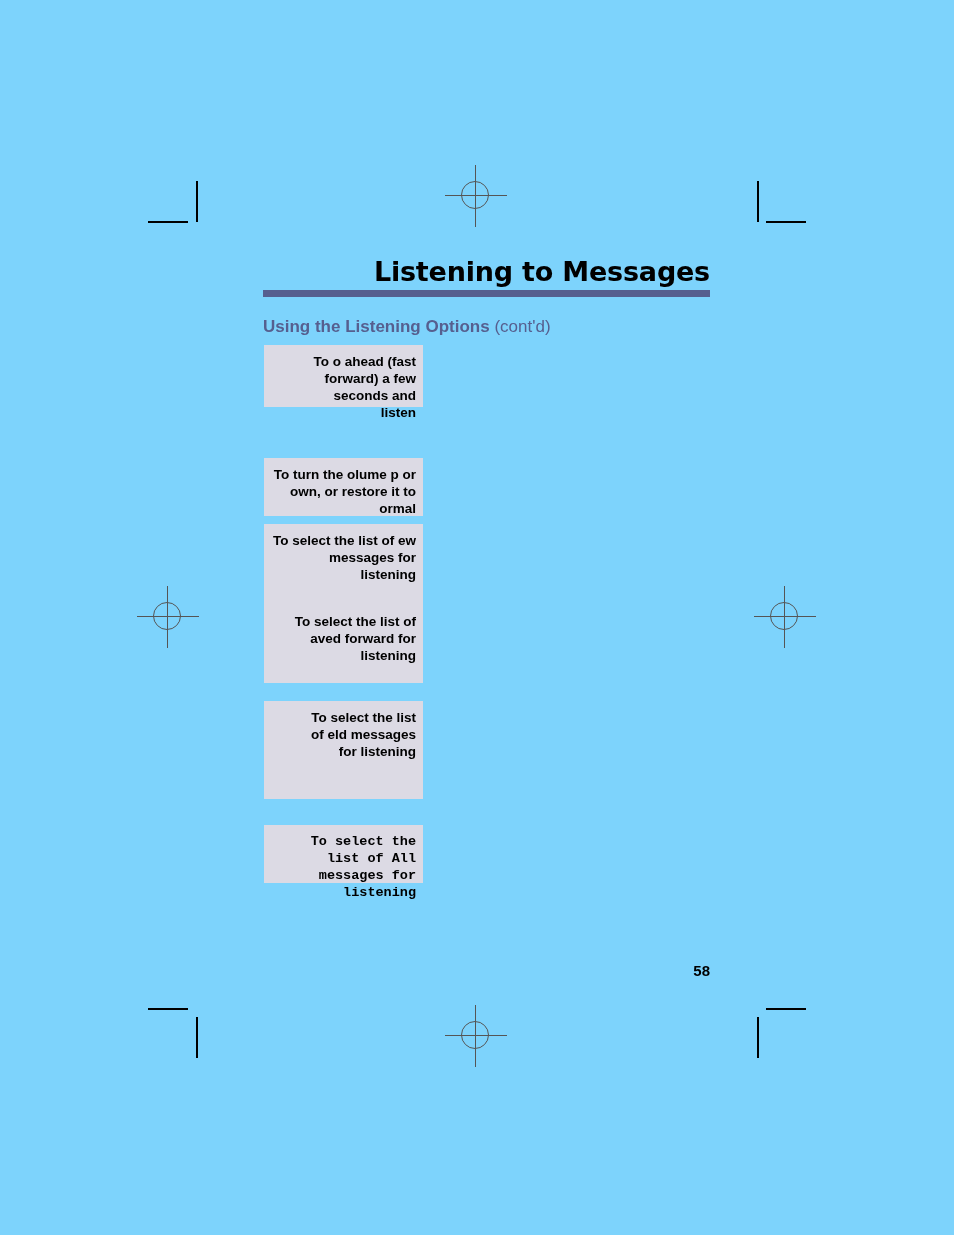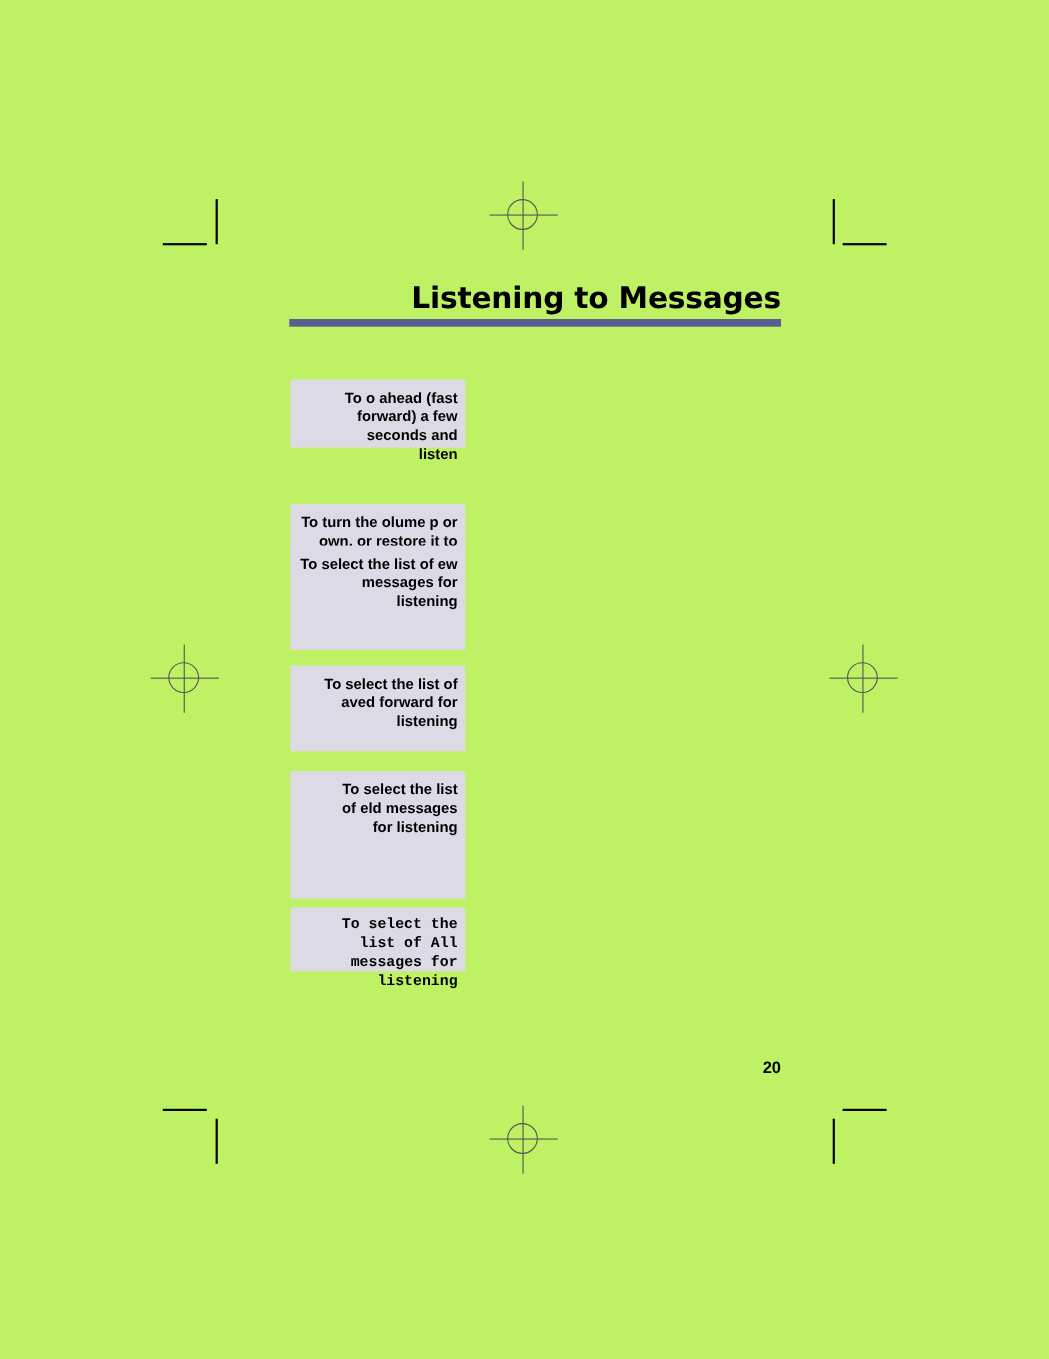--- a/index.html
+++ b/index.html
@@ -5,21 +5,21 @@
 <style>
   html, body {
     margin: 0;
     padding: 0;
     background: #ffffff;
   }
   #page {
     position: relative;
     width: 954px;
     height: 1235px;
-    background: #bef264;
+    background: #7dd3fc;
     overflow: hidden;
     font-family: "Liberation Sans", sans-serif;
   }
 
   
   .crop-h {
     position: absolute;
     height: 0;
     border-top: 2px solid #000000;
   }
@@ -157,25 +157,28 @@
         <div class="hline"></div>
         <div class="vline"></div>
         <div class="ring"></div>
       </div>
     </div>
 
   <div id="page-title">Listening to Messages</div>
 
   <div id="title-rule"></div>
 
+  <div id="section-subtitle">
+    <span class="strong">Using the Listening Options</span><span> </span><span class="light">(cont'd)</span>
+  </div>
 
   <div id="options-list">
       <div class="opt-box" style="top: 345px; height: 62px; padding-left: 32px;"><span>To o ahead (fast forward) a few seconds and listen</span></div>
       <div class="opt-box" style="top: 420px; height: 58px; margin-top: 38px;"><span>To turn the olume p or own, or restore it to ormal</span></div>
-      <div class="opt-box" style="top: 496px; height: 95px;"><span>To select the list of ew messages for listening</span></div>
+      <div class="opt-box" style="top: 524px; height: 95px;"><span>To select the list of ew messages for listening</span></div>
       <div class="opt-box" style="top: 605px; height: 78px;"><span>To select the list of aved forward for listening</span></div>
-      <div class="opt-box" style="top: 701px; height: 116px; padding-left: 43px;"><span>To select the list of eld messages for listening</span></div>
+      <div class="opt-box" style="top: 701px; height: 98px; padding-left: 43px;"><span>To select the list of eld messages for listening</span></div>
       <div class="opt-box" style="top: 825px; height: 58px; font-family: Liberation Mono, monospace;"><span>To select the list of All messages for listening</span></div>
     </div>
 
-  <div id="page-number">20</div>
+  <div id="page-number">58</div>
 
 </div>
 
 </body></html>

